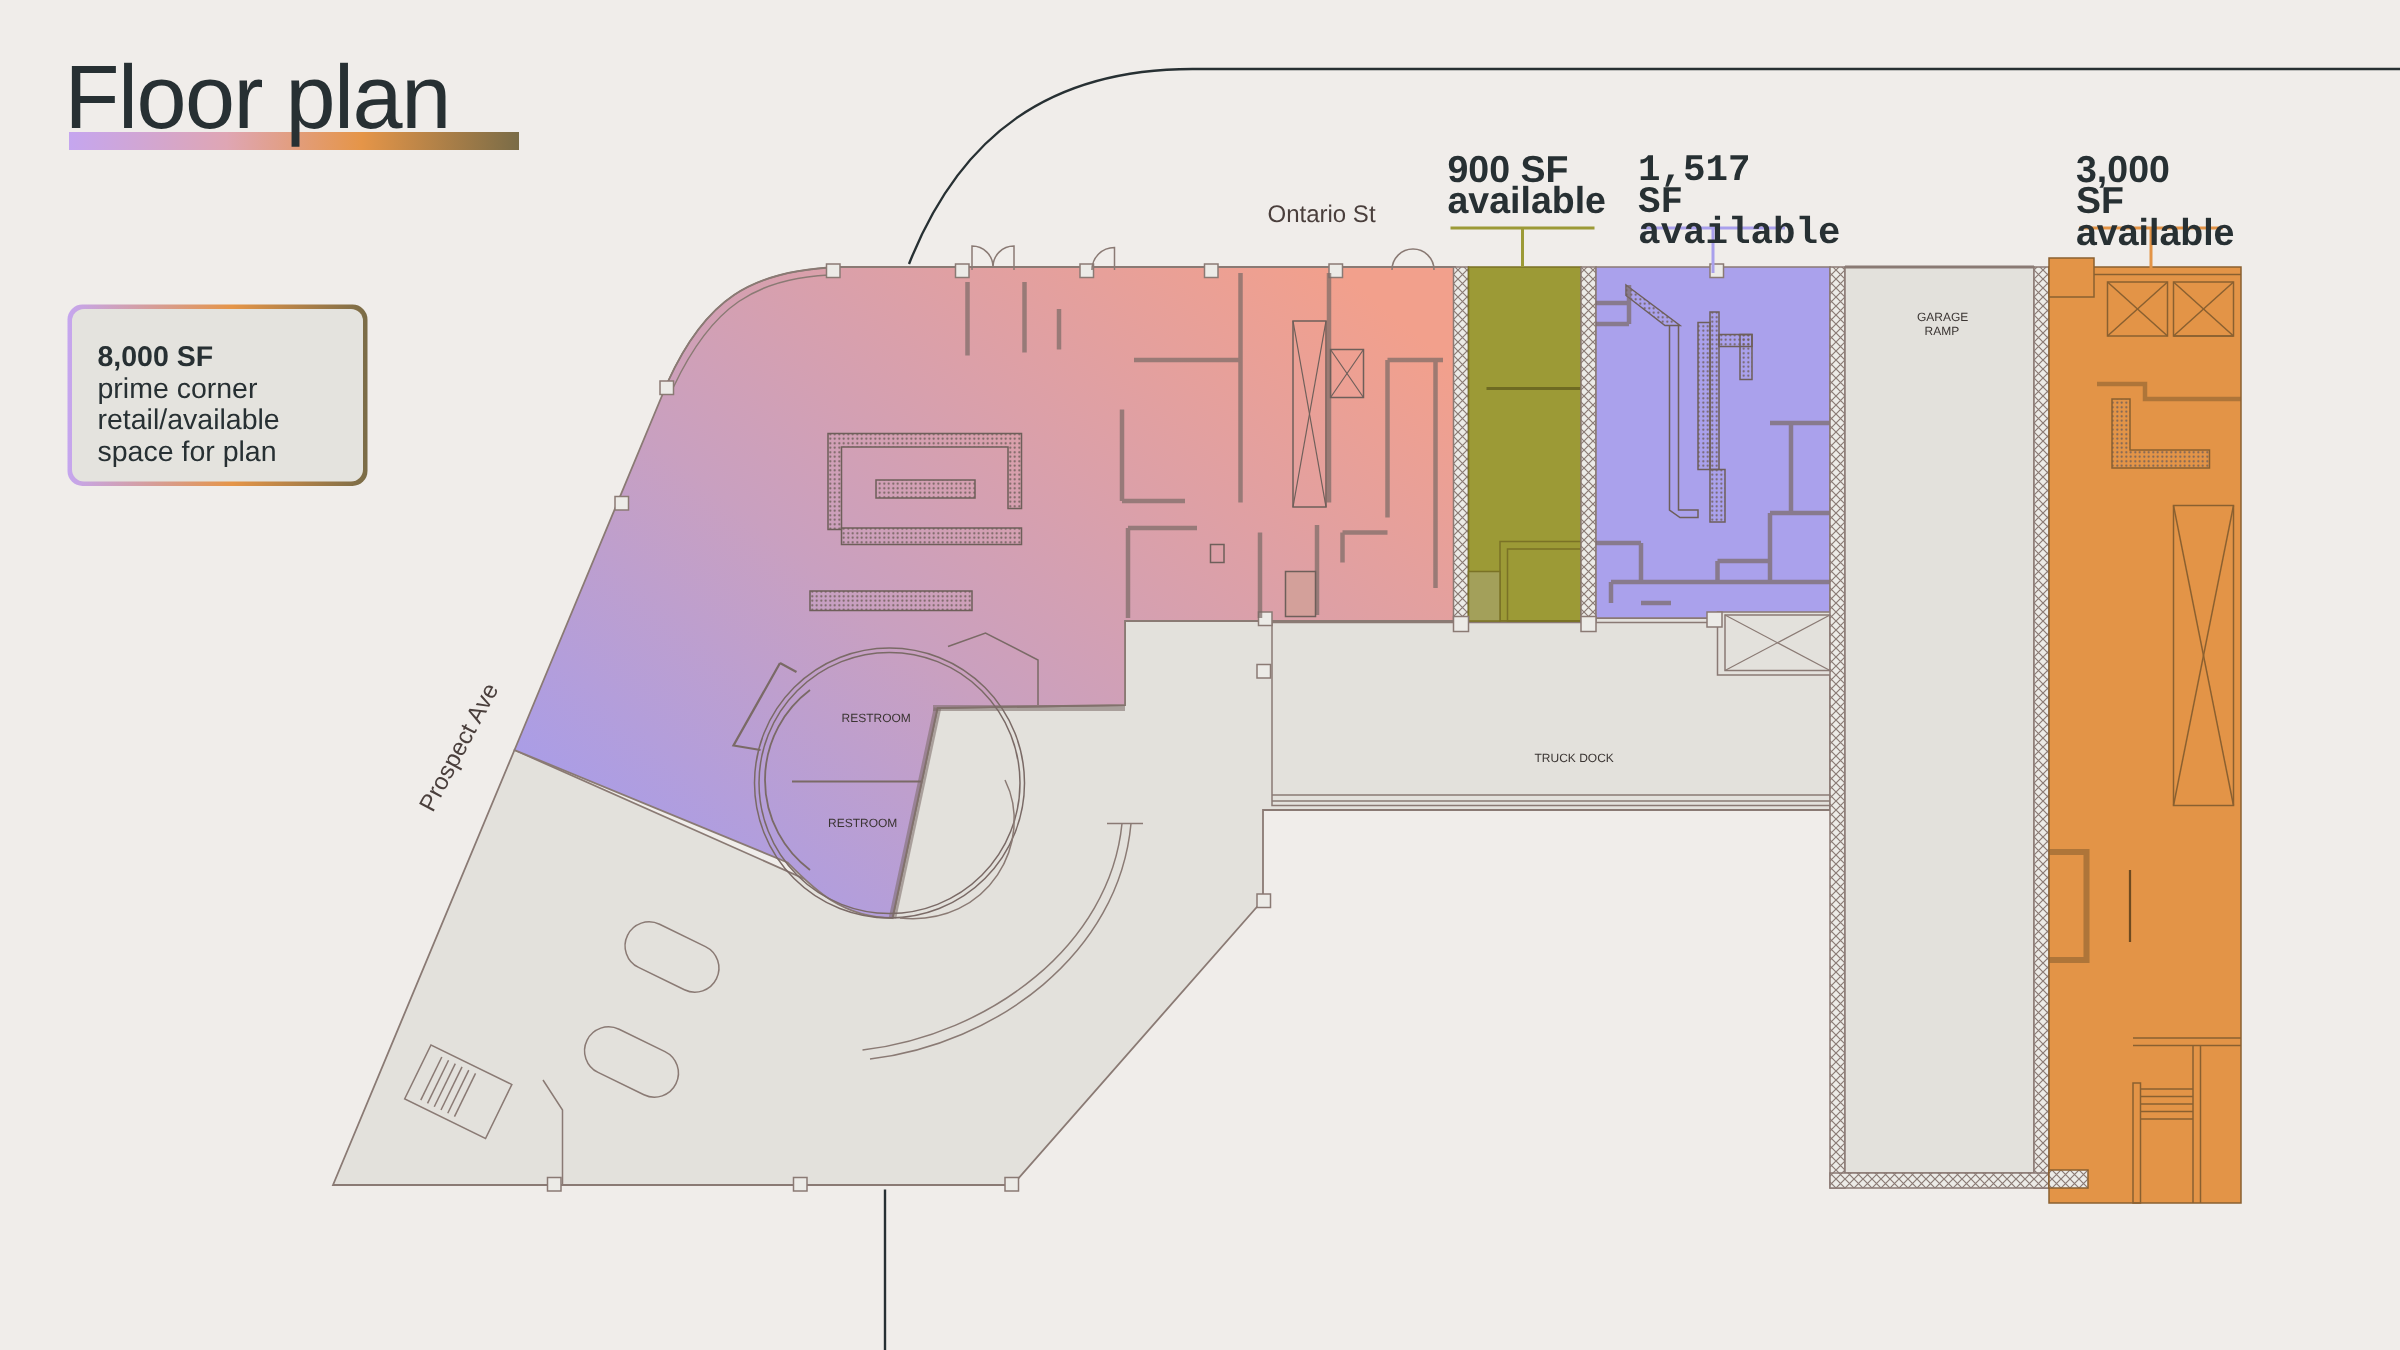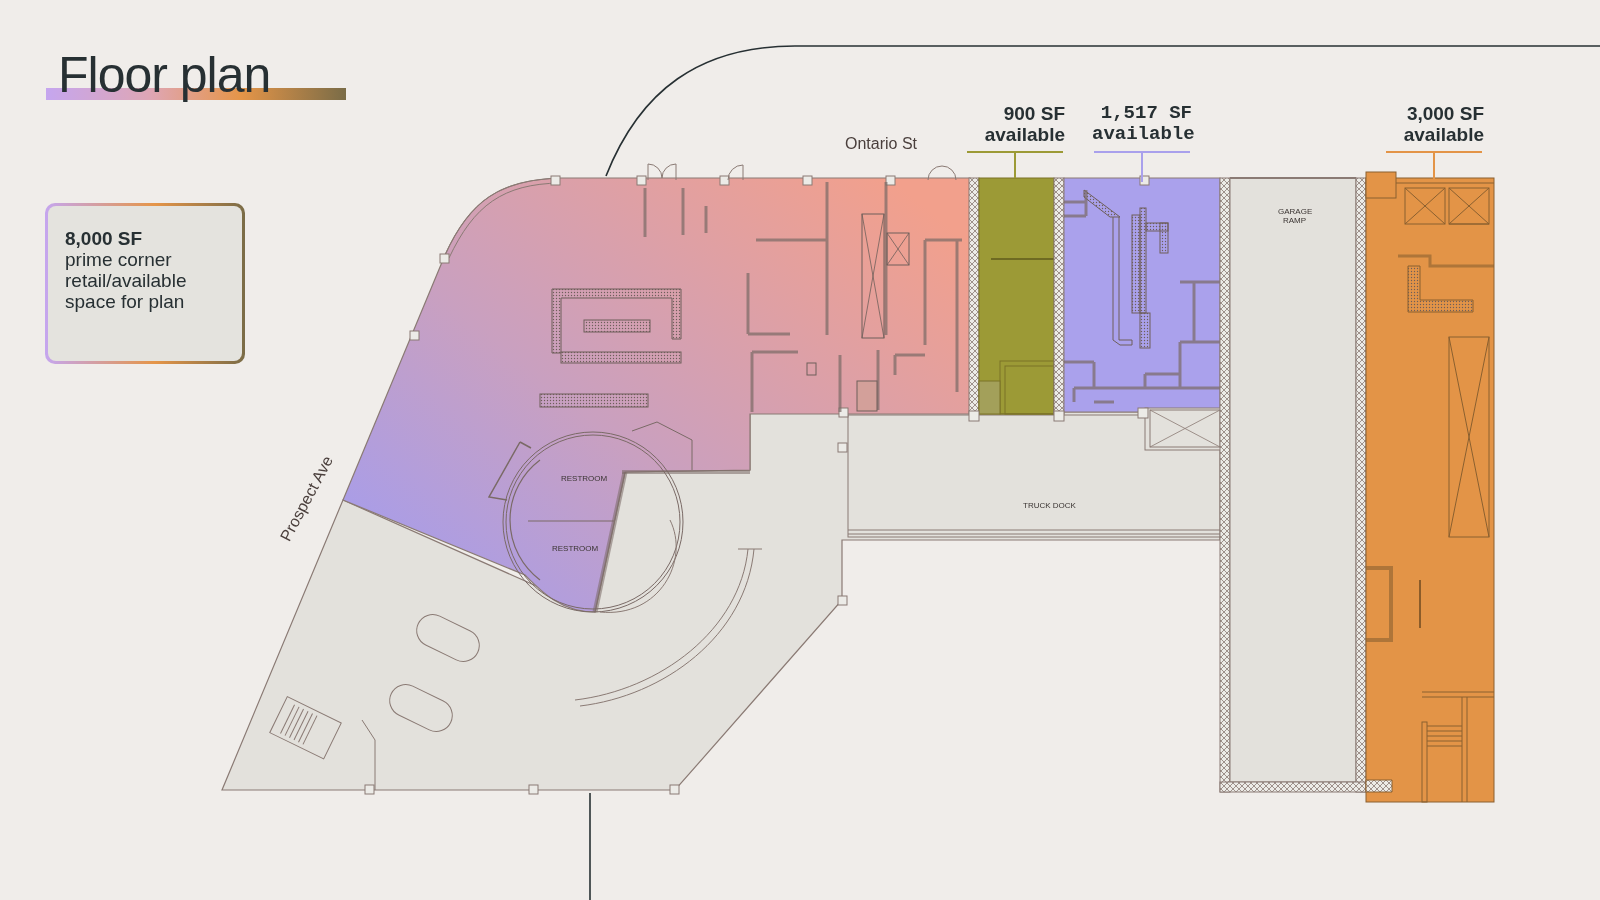--- a/index.html
+++ b/index.html
@@ -5,44 +5,44 @@
   html, body { margin: 0; padding: 0; }
   body {
     width: 1600px; height: 900px; overflow: hidden;
     background: #f0edea;
     position: relative;
     font-family: "Liberation Sans", sans-serif;
     color: #273033;
   }
   .title {
     position: absolute; left: 42px; top: 34px;
-    font-size: 50px; font-weight: 400; letter-spacing: -1px;
-    line-height: 1; margin: 16px; z-index: 2;
+    font-size: 60px; font-weight: 400; letter-spacing: -1px;
+    line-height: 1; margin: 1px; z-index: 2;
   }
   .title-underline {
     position: absolute; left: 46px; top: 88px; width: 300px; height: 12px;
     background: linear-gradient(90deg, #c5a6ef 0%, #dfa6b4 35%, #e59548 65%, #7a6c47 100%);
     z-index: 1;
   }
   .callout {
-    position: absolute; left: 45px; top: 203px; width: 200px; height: 161px;
+    position: absolute; left: 45px; top: 203px; width: 200px; height: 121px;
     box-sizing: border-box; border-radius: 10px; padding: 3px;
     background: linear-gradient(90deg, #c5a6ef 0%, #e59548 55%, #7a6c47 100%);
   }
   .callout-inner {
     width: 100%; height: 100%; box-sizing: border-box;
     background: #e4e3de; border-radius: 8px;
     padding: 22px 0 0 17px;
     font-size: 19px; line-height: 21px;
   }
   .callout-inner .sf { font-weight: 700; display: block; }
   .callout-inner .desc { display: block; }
   .avail {
-    position: absolute; text-align: right;
-    font-size: 19px; line-height: 21px; font-weight: 700;
+    position: absolute; text-align: left;
+    font-size: 25px; line-height: 21px; font-weight: 700;
   }
   .street {
     position: absolute; font-size: 16px; color: #4a3f3c;
   }
   .street-prospect {
     transform: rotate(-62deg); transform-origin: left top;
   }
   svg.plan { position: absolute; left: 0; top: 0; }
   .room-label { font-family: "Liberation Sans", sans-serif; font-size: 8px; fill: #3a3432; }
 </style>

